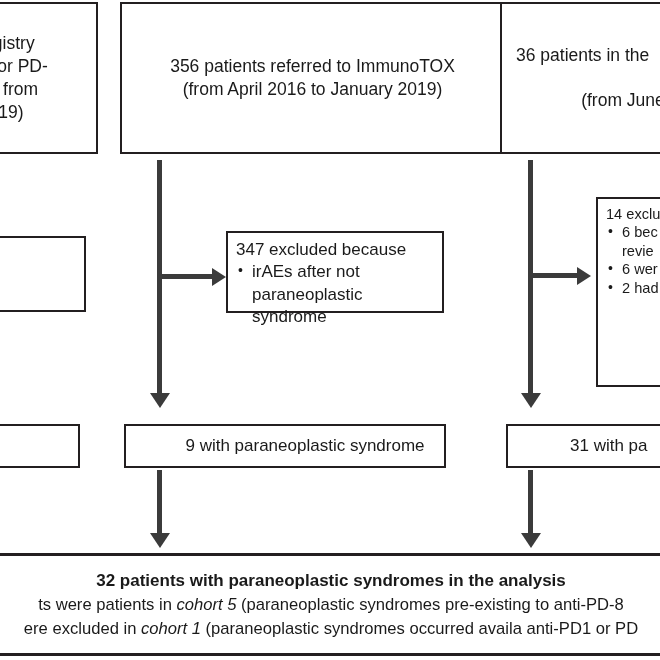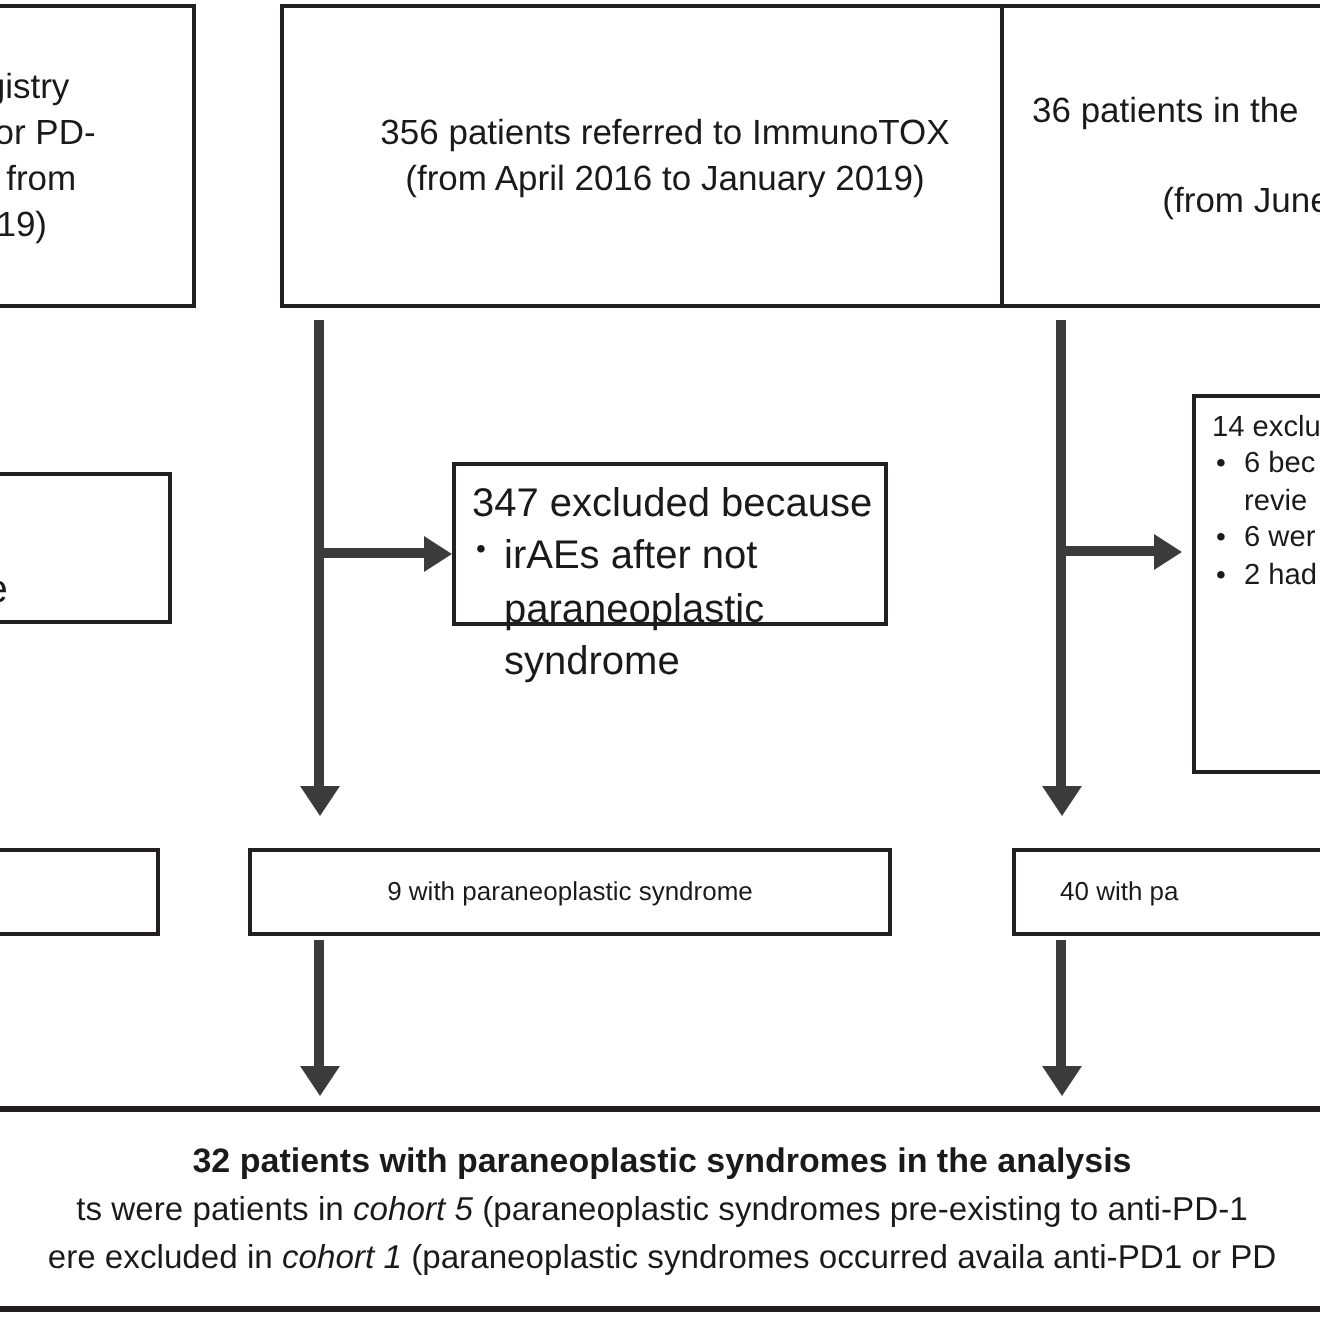--- a/index.html
+++ b/index.html
@@ -83,23 +83,23 @@
     content: "\2022";
     position: absolute;
     left: 2px;
     top: 0;
     font-size: 14px;
     line-height: inherit;
   }
 
   
   .t-top      { font-size: 17.5px; }
-  .t-excl     { font-size: 20px; }
+  .t-excl     { font-size: 17px; }
   .t-excl-sm  { font-size: 14.6px; line-height: 1.26; }
-  .t-row      { font-size: 13px; }
+  .t-row      { font-size: 17px; padding-left: 40px; }
   .t-final-h  { font-size: 17px; font-weight: bold; }
   .t-final    { font-size: 16.6px; }
   .ital { font-style: italic; }
   .nowrap { white-space: nowrap; }
 
   .final-box {
     position: absolute;
     box-sizing: border-box;
     border-top: 3px solid #231f20;
     border-bottom: 3px solid #231f20;
@@ -115,21 +115,21 @@
 
   <div class="box t-top" style="left:-86px; top:2px; width:184px; height:152px;">
     <div class="inner">
       <div>registry</div>
       <div>D-1 or PD-</div>
       <div>ed, from</div>
       <div>019)</div>
     </div>
   </div>
 
-  <div class="box t-top" style="left:140px; top:2px; width:385px; height:152px;">
+  <div class="box t-top" style="left:120px; top:2px; width:385px; height:152px;">
     <div class="inner">
       <div>356 patients referred to ImmunoTOX</div>
       <div>(from April 2016 to January 2019)</div>
     </div>
   </div>
 
   <div class="box t-top" style="left:500px; top:2px; width:238px; height:152px;">
     <div class="inner" style="text-align:left; padding-left:14px;">
       <div>36 patients in the</div>
       <div style="height:22px;"></div>
@@ -184,35 +184,35 @@
   </div>
 
   <div class="box t-row" style="left:124px; top:424px; width:322px; height:44px;">
     <div class="inner">
       <span>9 with paraneoplastic syndrome</span>
     </div>
   </div>
 
   <div class="box t-row" style="left:506px; top:424px; width:330px; height:44px;">
     <div class="inner" style="text-align:left; padding-left:22px;">
-      <span>40 with pa</span>
+      <span>31 with pa</span>
     </div>
   </div>
 
   <div class="vline" style="left:157px; top:470px; height:68px;"></div>
   <div class="arrow-down" style="left:149.5px; top:533px;"></div>
 
   <div class="vline" style="left:528px; top:470px; height:68px;"></div>
   <div class="arrow-down" style="left:520.5px; top:533px;"></div>
 
   <div class="final-box" style="left:-14px; top:553px; width:690px; height:103px;">
     <div style="padding-top:13px;">
       <div class="t-final-h">32 patients with paraneoplastic syndromes in the analysis</div>
       <div class="t-final nowrap">
-        <span>ts were patients in </span><span class="ital">cohort 5</span><span> (paraneoplastic syndromes pre-existing to anti-PD-1</span>
+        <span>ts were patients in </span><span class="ital">cohort 5</span><span> (paraneoplastic syndromes pre-existing to anti-PD-8</span>
       </div>
       <div class="t-final nowrap">
         <span>ere excluded in </span><span class="ital">cohort 1</span><span> (paraneoplastic syndromes occurred availa anti-PD1 or PD</span>
       </div>
     </div>
   </div>
 
 </div>
 
 </body></html>

